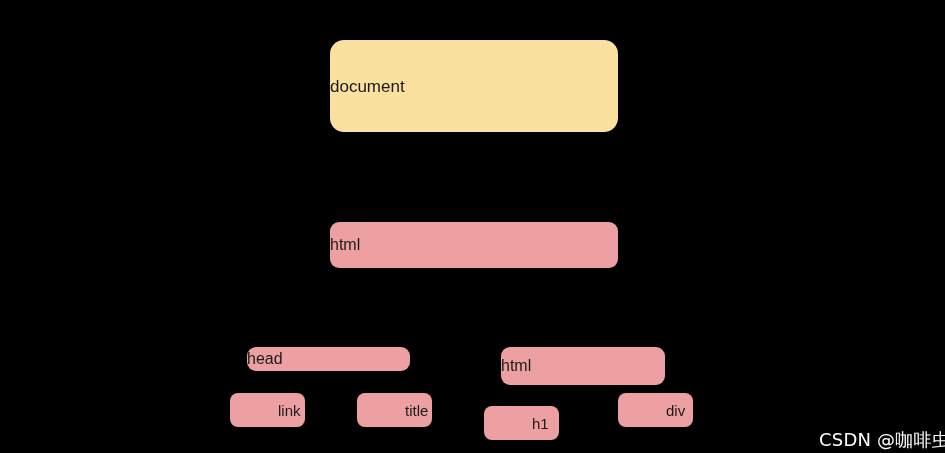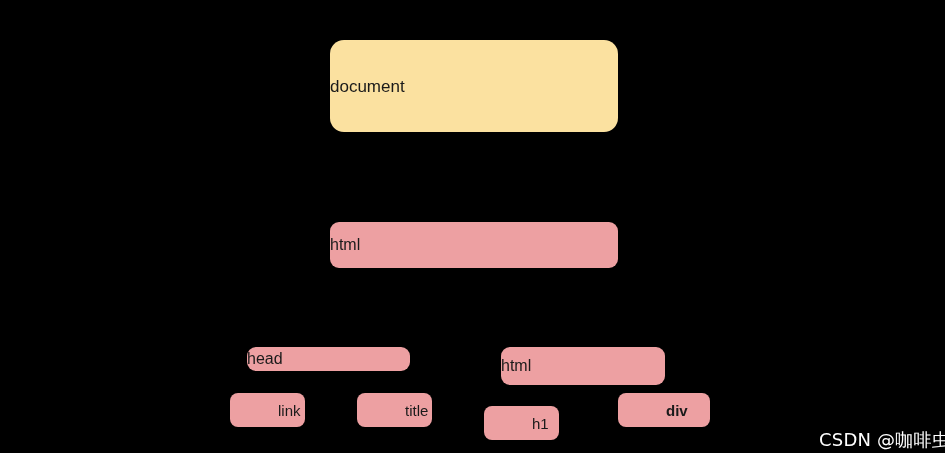--- a/index.html
+++ b/index.html
@@ -87,17 +87,17 @@
 </div>
 
 <div class="node node-leaf" style="left:357px; top:393px; width:75px; height:34px;">
   <span>title</span>
 </div>
 
 <div class="node node-leaf" style="left:484px; top:406px; width:75px; height:34px;">
   <span>h1</span>
 </div>
 
-<div class="node node-leaf" style="left:618px; top:393px; width:92px; height:34px;font-weight:bold;">
+<div class="node node-leaf" style="left:618px; top:393px; width:75px; height:34px;">
   <span>div</span>
 </div>
 
 <div class="watermark" style="left:819px; top:428px;">CSDN @咖啡虫</div>
 
 </body></html>

